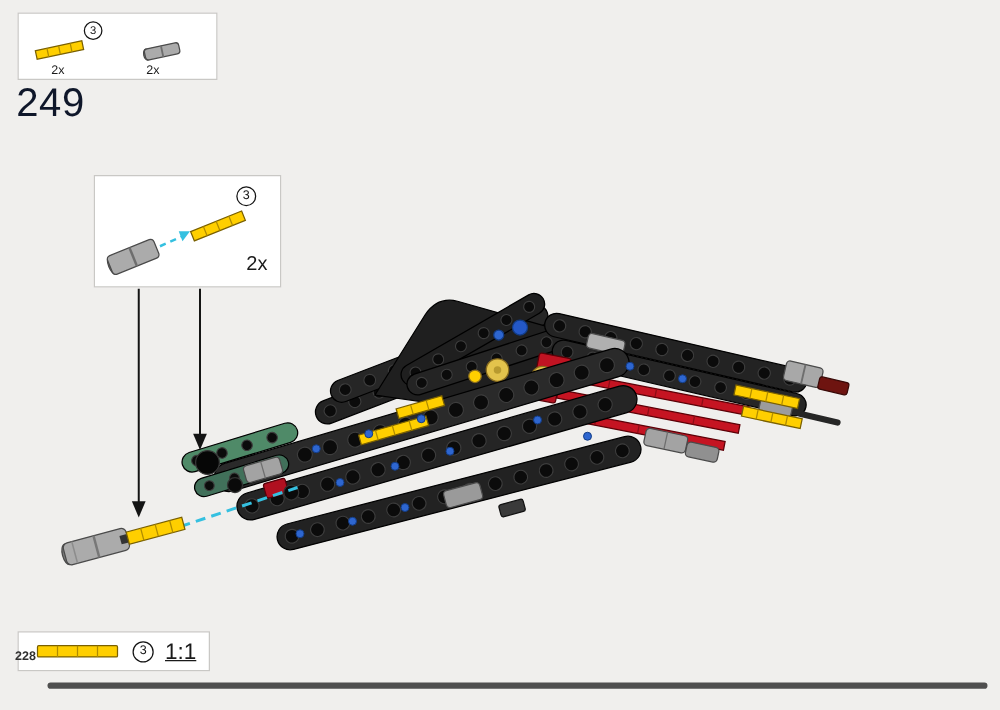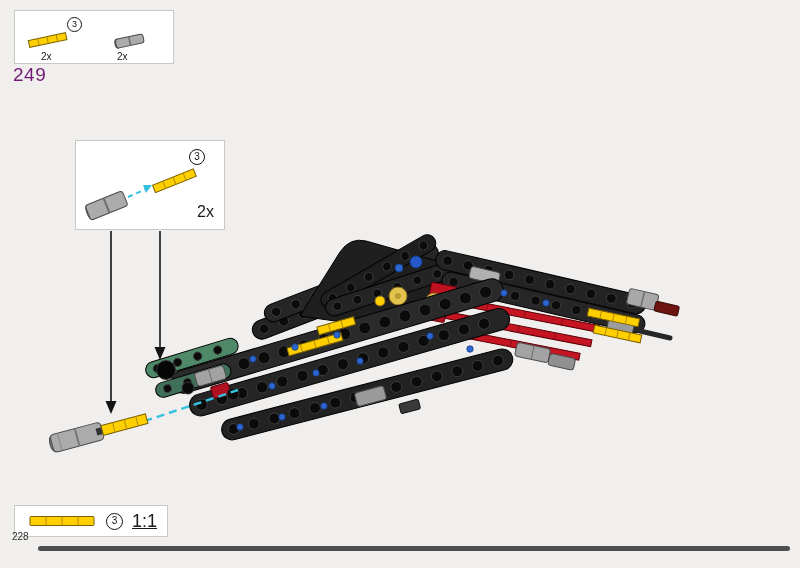--- a/index.html
+++ b/index.html
@@ -3,29 +3,29 @@
 <meta charset="utf-8">
 <style>
   * { margin:0; padding:0; box-sizing:border-box; }
   html,body { width:800px; height:568px; background:#f0efed; font-family:"Liberation Sans", sans-serif; overflow:hidden; }
   .page { position:absolute; left:0; top:0; width:800px; height:568px; }
   .model-svg { position:absolute; left:0; top:0; }
   .box { position:absolute; background:#ffffff; border:1px solid #c9c8c5; }
   .parts-box { left:14px; top:10px; width:160px; height:54px; }
   .sub-box { left:75px; top:140px; width:150px; height:90px; }
   .scale-box { left:14px; top:505px; width:154px; height:32px; display:flex; align-items:center; padding-left:12px; gap:9px; }
-  .step-number { position:absolute; left:13px; top:64px; font-size:19px; color:#701a75; letter-spacing:0.5px; }
+  .step-number { position:absolute; left:13px; top:64px; font-size:32px; color:#0f172a; letter-spacing:0.5px; }
   .badge { display:inline-flex; align-items:center; justify-content:center; width:15px; height:15px; border:1.3px solid #141414; border-radius:50%; background:#fff; font-size:9px; color:#141414; line-height:1; }
   .badge.b16 { width:16px; height:16px; font-size:10px; }
   .badge.b17 { width:17px; height:17px; font-size:10px; }
   .abs { position:absolute; }
   .qty-sm { font-size:10px; color:#1a1a1a; }
   .qty-lg { font-size:16px; color:#1a1a1a; }
   .scale-label { font-size:18px; color:#1a1a1a;text-decoration:underline; }
-  .footer-num { position:absolute; left:12px; top:531px; font-size:10px; color:#2f2f2f; }
+  .footer-num { position:absolute; left:12px; top:520px; font-size:10px; color:#2f2f2f;font-weight:bold; }
   .progress { position:absolute; left:38px; top:546px; width:752px; height:5px; background:#4f4f4f; border-radius:2.5px; }
   svg { display:block; }
 </style>
 </head>
 <body>
 
 <div class="page">
 
   <svg class="model-svg" id="model" width="800" height="568" viewBox="0 0 800 568">
 

